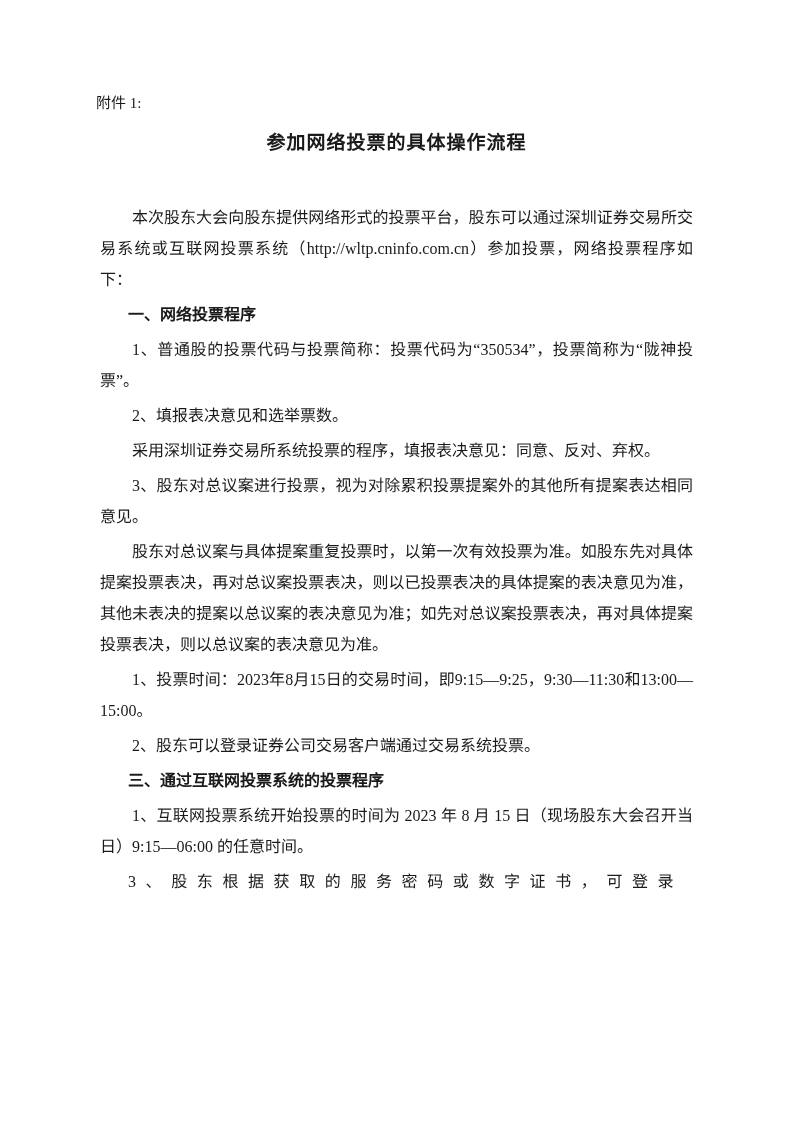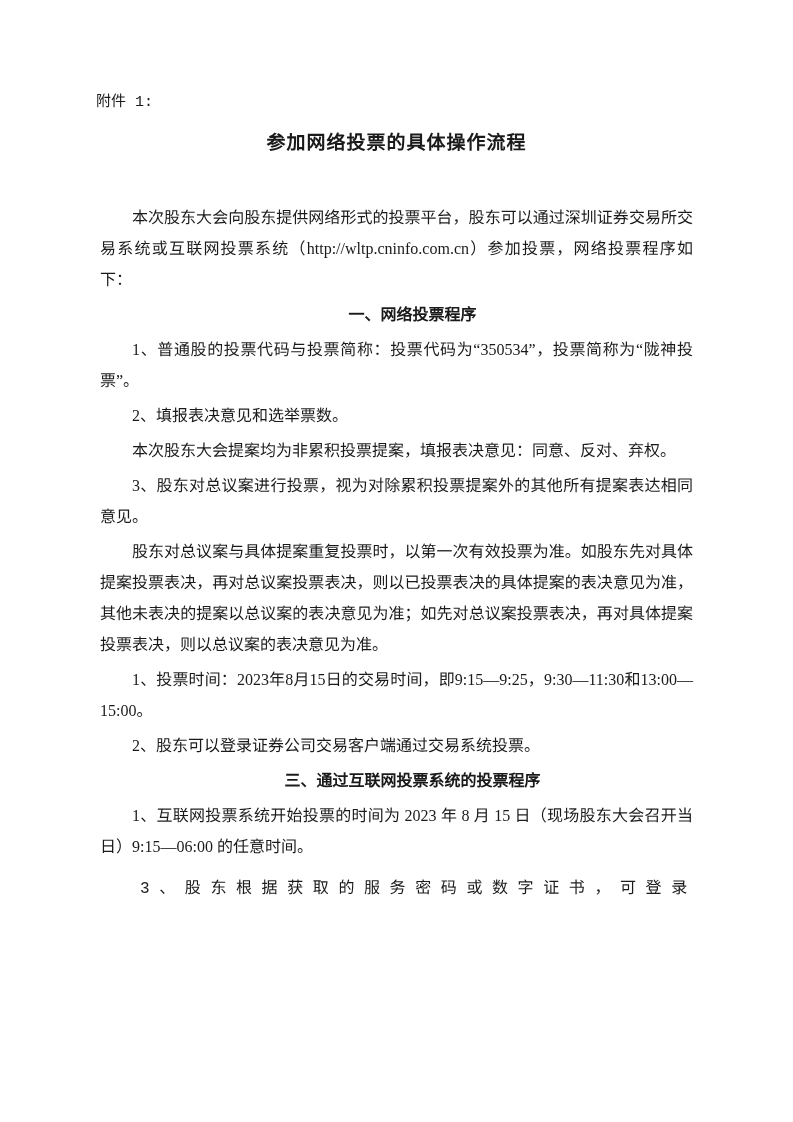--- a/index.html
+++ b/index.html
@@ -17,21 +17,20 @@
     box-sizing: border-box;
     padding: 92px 96px 0 96px;
     font-family: "Liberation Serif", "DejaVu Serif", serif;
     overflow: hidden;
   }
   .attachment {
     font-size: 15px;
     line-height: 22px;
     margin: 0 0 14px 0;
     text-align: left;
-    font-family: Liberation Mono, monospace;
   }
   .title {
     font-family: Liberation Serif, serif;
     font-size: 19px;
     font-weight: bold;
     line-height: 30px;
     text-align: center;
     margin: 0 0 44px 0;
     letter-spacing: 1px;
   }
@@ -41,45 +40,44 @@
     margin: 4px;
     text-align: justify;
     text-indent: 2em;
   }
   .heading {
     font-family: "Liberation Sans", "DejaVu Sans", sans-serif;
     font-size: 16px;
     font-weight: bold;
     line-height: 31px;
     margin: 0;
-    text-align: center;
+    text-align: left;
     text-indent: 2em;
   }
   .spread {
     font-size: 16px;
     line-height: 31px;
-    margin: 12px;
+    margin: 0;
     text-indent: 2em;
     letter-spacing: 0.6em;
     white-space: nowrap;
-    font-family: Liberation Mono, monospace;
   }
 </style>
 </head>
 <body>
 
 <main class="page">
   <p class="attachment">附件 1:</p>
   <h1 class="title">参加网络投票的具体操作流程</h1>
 
   <p class="body">本次股东大会向股东提供网络形式的投票平台，股东可以通过深圳证券交易所交易系统或互联网投票系统（http://wltp.cninfo.com.cn）参加投票，网络投票程序如下：</p>
   <h2 class="heading">一、网络投票程序</h2>
   <p class="body">1、普通股的投票代码与投票简称：投票代码为“350534”，投票简称为“陇神投票”。</p>
   <p class="body">2、填报表决意见和选举票数。</p>
-  <p class="body">本次股东大会提案均为非累积投票提案，填报表决意见：同意、反对、弃权。</p>
+  <p class="body">采用深圳证券交易所系统投票的程序，填报表决意见：同意、反对、弃权。</p>
   <p class="body">3、股东对总议案进行投票，视为对除累积投票提案外的其他所有提案表达相同意见。</p>
   <p class="body">股东对总议案与具体提案重复投票时，以第一次有效投票为准。如股东先对具体提案投票表决，再对总议案投票表决，则以已投票表决的具体提案的表决意见为准，其他未表决的提案以总议案的表决意见为准；如先对总议案投票表决，再对具体提案投票表决，则以总议案的表决意见为准。</p>
   <p class="body">1、投票时间：2023年8月15日的交易时间，即9:15—9:25，9:30—11:30和13:00—15:00。</p>
   <p class="body">2、股东可以登录证券公司交易客户端通过交易系统投票。</p>
   <h2 class="heading">三、通过互联网投票系统的投票程序</h2>
   <p class="body">1、互联网投票系统开始投票的时间为 2023 年 8 月 15 日（现场股东大会召开当日）9:15—06:00 的任意时间。</p>
   <p class="spread">3、股东根据获取的服务密码或数字证书，可登录</p>
 </main>
 
 </body></html>

